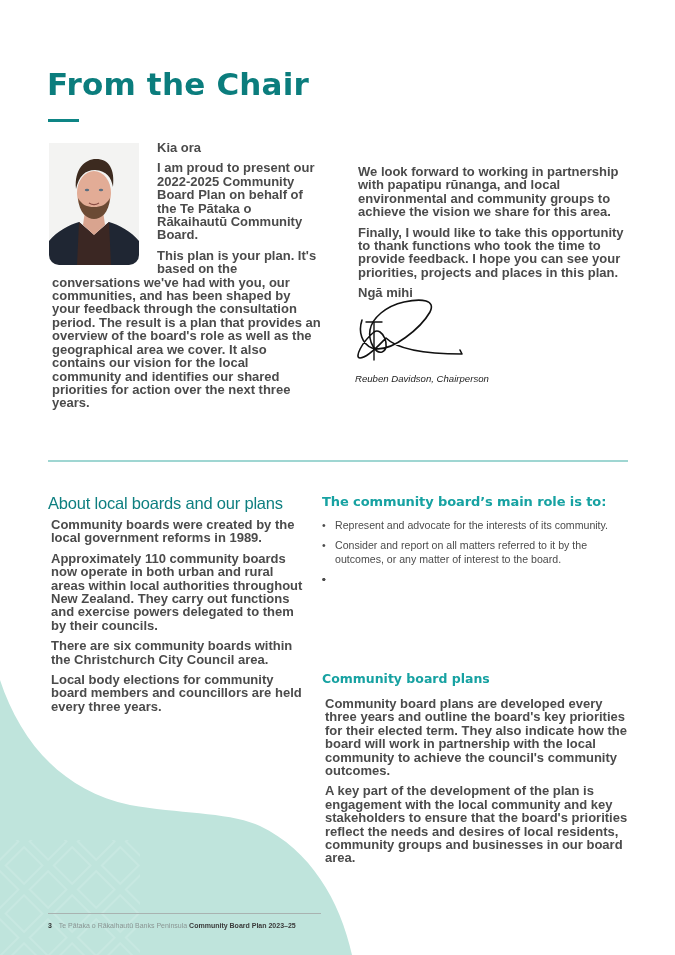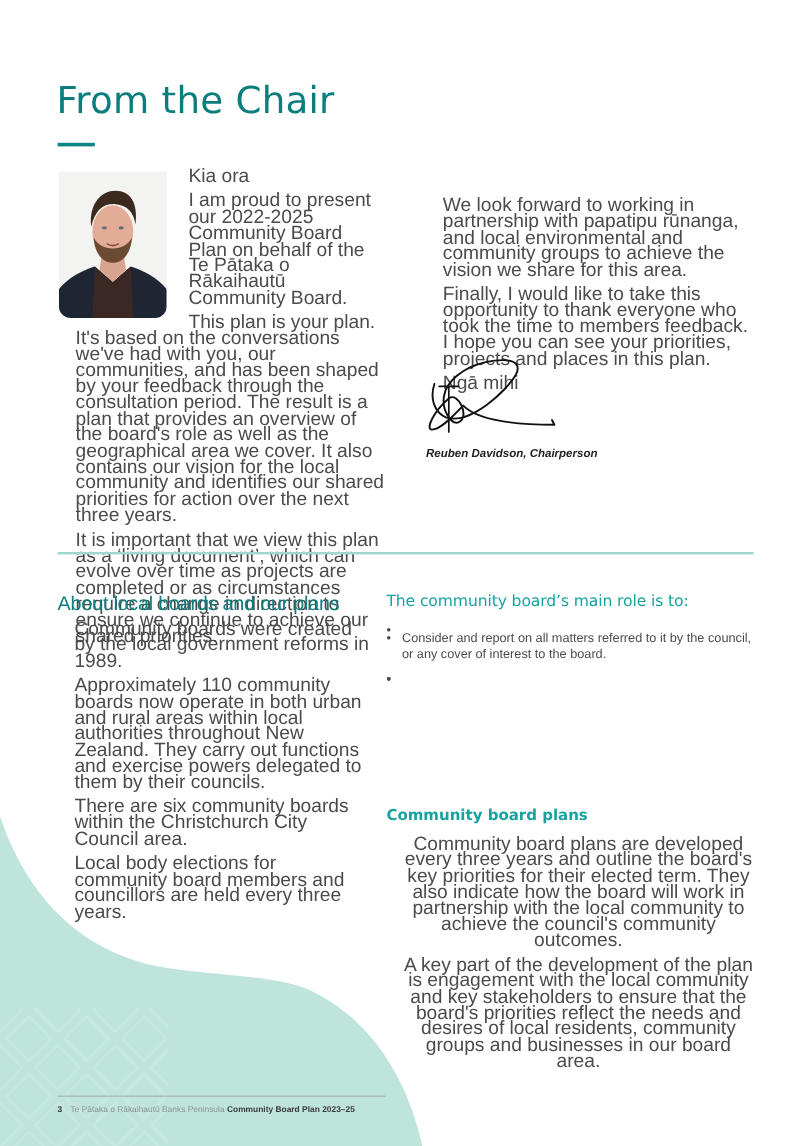--- a/index.html
+++ b/index.html
@@ -6,50 +6,50 @@
   body {
     width:675px; height:955px; position:relative; overflow:hidden;
     background:#ffffff;
     font-family:"Liberation Sans", "DejaVu Sans", sans-serif;
     color:#4a4a4a;
   }
   .wave { position:absolute; left:0; top:0; width:675px; height:955px; z-index:0; }
   .abs { position:absolute; z-index:1; }
   .title {
     left:47px; top:66px; margin:0;
-    font-size:31px; font-weight:normal; color:#0b7d7d; letter-spacing:0.2px;
+    font-size:31px; font-weight:bold; color:#0b7d7d; letter-spacing:0.2px;
     font-family:"DejaVu Sans", sans-serif;
     text-align:center;
   }
   .accent-bar { left:48px; top:119px; width:31px; height:3px; background:#0e8585; }
   .photo {
     left:49px; top:143px; width:90px; height:122px;
     border-radius:0 0 10px 10px; overflow:hidden; background:#f4f4f4;
   }
-  .p { font-size:16px; line-height:13.4px; margin:0 0 7px 14px; color:#4b4b4b; }
+  .p { font-size:13px; line-height:13.4px; margin:0 0 7px 3px; color:#4b4b4b;font-weight:bold; }
   .chair-left { left:49px; top:141px; width:272px; }
   .chair-left .float-spacer { float:left; width:108px; height:128px; }
   .chair-right { left:355px; top:165px; width:270px; }
   .signature { left:352px; top:296px; width:112px; height:68px; }
-  .sig-name { left:355px; top:373px; font-size:9.6px; font-weight:bold; font-style:italic; color:#222; }
+  .sig-name { left:355px; top:373px; font-size:9.6px; font-weight:normal; font-style:italic; color:#222; }
   .divider { left:48px; top:460px; width:580px; height:2px; background:#9fd6d2; }
   .h2-left {
     left:48px; top:494px; margin:0; font-size:16.5px; font-weight:normal; color:#0e7f80;
     font-family:Liberation Sans, sans-serif; letter-spacing:-0.2px;
   }
   .h3-right {
-    left:322px; top:494px; margin:0; font-size:13px; font-weight:normal; color:#17a2a2;
+    left:322px; top:494px; margin:0; font-size:13px; font-weight:bold; color:#17a2a2;
     font-family:"DejaVu Sans", sans-serif; letter-spacing:-0.1px;text-align:right;
   }
   .about-body { left:48px; top:518px; width:262px; }
   .roles { left:322px; top:519px; width:310px; margin:0; padding:0; list-style:none; }
   .roles li { position:relative; padding-left:13px; font-size:10.6px; line-height:13.4px; margin-bottom:7px; color:#4b4b4b; }
   .roles li .bullet { position:absolute; left:0; top:0; }
   .h3-plans { left:322px; top:671px; margin:0; font-size:12.5px; font-weight:bold; color:#17a2a2; font-family:"DejaVu Sans", sans-serif;text-align:right; }
-  .plans-body { left:322px; top:697px; width:306px;text-align:center; }
+  .plans-body { left:322px; top:697px; width:306px; }
   .footer-rule { left:48px; top:913px; width:273px; height:1px; background:#a9b3b1; }
   .footer { left:48px; top:922px; font-size:7px; color:#8a9593; white-space:nowrap; }
   .footer .num { color:#333; font-weight:bold; margin-right:5px; }
   .footer .bold { color:#3a3a3a; font-weight:bold; }
 </style>
 </head>
 <body>
 
 <svg class="wave" viewBox="0 0 675 955" xmlns="http://www.w3.org/2000/svg">
   <defs>
@@ -88,26 +88,25 @@
     <ellipse cx="52" cy="47" rx="2.2" ry="1.2" fill="#5a6e80"></ellipse>
     <path d="M40,60 C43,62 47,62 50,60" stroke="#8a4d44" stroke-width="1.3" fill="none"></path>
   </svg>
 </div>
 
 <div class="abs chair-left">
   <div class="float-spacer"></div>
   <p class="p">Kia ora</p>
   <p class="p">I am proud to present our 2022-2025 Community Board Plan on behalf of the Te Pātaka o Rākaihautū Community Board.</p>
   <p class="p">This plan is your plan. It's based on the conversations we've had with you, our communities, and has been shaped by your feedback through the consultation period. The result is a plan that provides an overview of the board's role as well as the geographical area we cover. It also contains our vision for the local community and identifies our shared priorities for action over the next three years.</p>
-  <p class="p">It is important that we view this plan as a ‘living document’, which can evolve over time as projects are completed or as circumstances require a change in direction to ensure we continue to achieve our shared priorities.</p>
 </div>
 
 <div class="abs chair-right">
   <p class="p">We look forward to working in partnership with papatipu rūnanga, and local environmental and community groups to achieve the vision we share for this area.</p>
-  <p class="p">Finally, I would like to take this opportunity to thank everyone who took the time to members feedback. I hope you can see your priorities, projects and places in this plan.</p>
+  <p class="p">Finally, I would like to take this opportunity to thank functions who took the time to provide feedback. I hope you can see your priorities, projects and places in this plan.</p>
   <p class="p">Ngā mihi</p>
 </div>
 
 <svg class="abs signature" viewBox="0 0 112 68" xmlns="http://www.w3.org/2000/svg">
   <path d="M10,24 C6,36 10,48 20,52 C40,58 70,30 78,16 C84,4 70,2 52,6 C34,10 20,22 18,34 C16,46 24,58 30,56 C40,52 30,30 22,36 C10,46 2,62 8,62 C16,62 28,48 34,42 C44,52 70,58 110,58 L108,54" fill="none" stroke="#111" stroke-width="1.6" stroke-linecap="round" stroke-linejoin="round"></path>
   <path d="M14,26 L30,26 M22,26 L22,64" fill="none" stroke="#111" stroke-width="1.4" stroke-linecap="round"></path>
 </svg>
 <div class="abs sig-name">Reuben Davidson, Chairperson</div>
 
 <div class="abs divider"></div>
@@ -115,22 +114,22 @@
 <h2 class="abs h2-left">About local boards and our plans</h2>
 <div class="abs about-body">
   <p class="p">Community boards were created by the local government reforms in 1989.</p>
   <p class="p">Approximately 110 community boards now operate in both urban and rural areas within local authorities throughout New Zealand. They carry out functions and exercise powers delegated to them by their councils.</p>
   <p class="p">There are six community boards within the Christchurch City Council area.</p>
   <p class="p">Local body elections for community board members and councillors are held every three years.</p>
 </div>
 
 <h3 class="abs h3-right">The community board’s main role is to:</h3>
 <ul class="abs roles">
-  <li><span class="bullet">•</span></li>
-  <li><span class="bullet">•</span><span>Consider and report on all matters referred to it by the council, or any cover of interest to the board.</span></li>
+  <li><span class="bullet">•</span><span>Represent and advocate for the interests of its community.</span></li>
+  <li><span class="bullet">•</span><span>Consider and report on all matters referred to it by the outcomes, or any matter of interest to the board.</span></li>
   <li><span class="bullet">•</span></li>
   <li><span class="bullet">•</span></li>
   <li><span class="bullet">•</span></li>
 </ul>
 
 <h3 class="abs h3-plans">Community board plans</h3>
 <div class="abs plans-body">
   <p class="p">Community board plans are developed every three years and outline the board's key priorities for their elected term. They also indicate how the board will work in partnership with the local community to achieve the council's community outcomes.</p>
   <p class="p">A key part of the development of the plan is engagement with the local community and key stakeholders to ensure that the board's priorities reflect the needs and desires of local residents, community groups and businesses in our board area.</p>
 </div>

